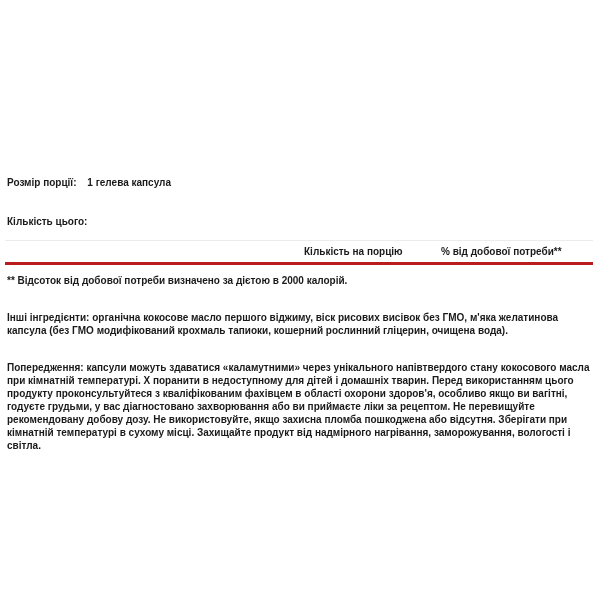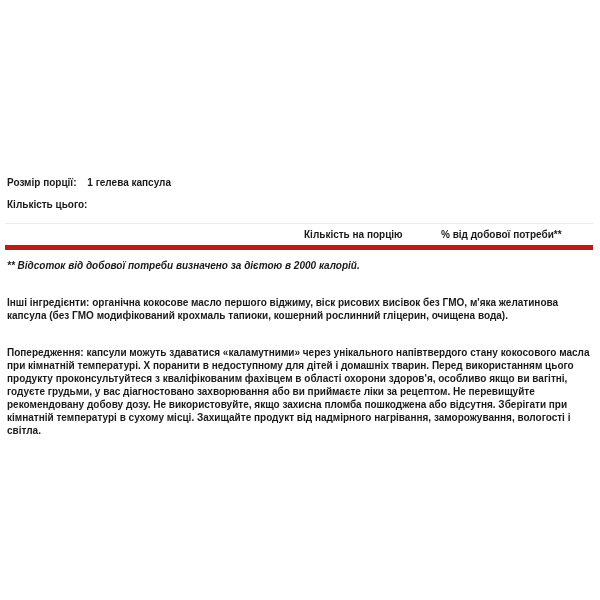--- a/index.html
+++ b/index.html
@@ -19,21 +19,21 @@
     }
     .content {
       position: absolute;
       left: 7px;
       top: 176px;
       width: 586px;
     }
     .serving-line {
       height: 13px;
       line-height: 13px;
-      margin-bottom: 9px;
+      margin-bottom: 26px;
       white-space: nowrap;
     }
     .serving-line .label { margin-right: 8px; }
     .servings-line {
       height: 13px;
       line-height: 13px;
       white-space: nowrap;
     }
     table.facts {
       border-collapse: collapse;
@@ -42,29 +42,29 @@
       margin-top: 12px;
     }
     table.facts th, table.facts td {
       text-align: left;
       font-weight: 600;
       padding: 0 3px;
       height: 21px;
       line-height: 21px;
       white-space: nowrap;
     }
-    table.facts tr.head th { border-top: 1px solid #ececec; border-bottom: 5px solid #b91c1c; }
+    table.facts tr.head th { border-top: 1px solid #ececec; border-bottom: 3px solid #b91c1c; }
     table.facts tr.row td { border-bottom: 1px solid #ececec; }
     table.facts .col1 { width: 290px; }
     table.facts .col2 { width: 131px; }
     .para {
       margin-top: 24px;
       line-height: 13px;
     }
-    .para.first { margin-top: 9px; font-style: italic; }
+    .para.first { margin-top: 9px; }
   </style>
 </head>
 <body>
 
 <div class="content">
 
   <div class="serving-line">
     <span class="label">Розмір порції:</span>
     <span>1 гелева капсула</span>
   </div>

